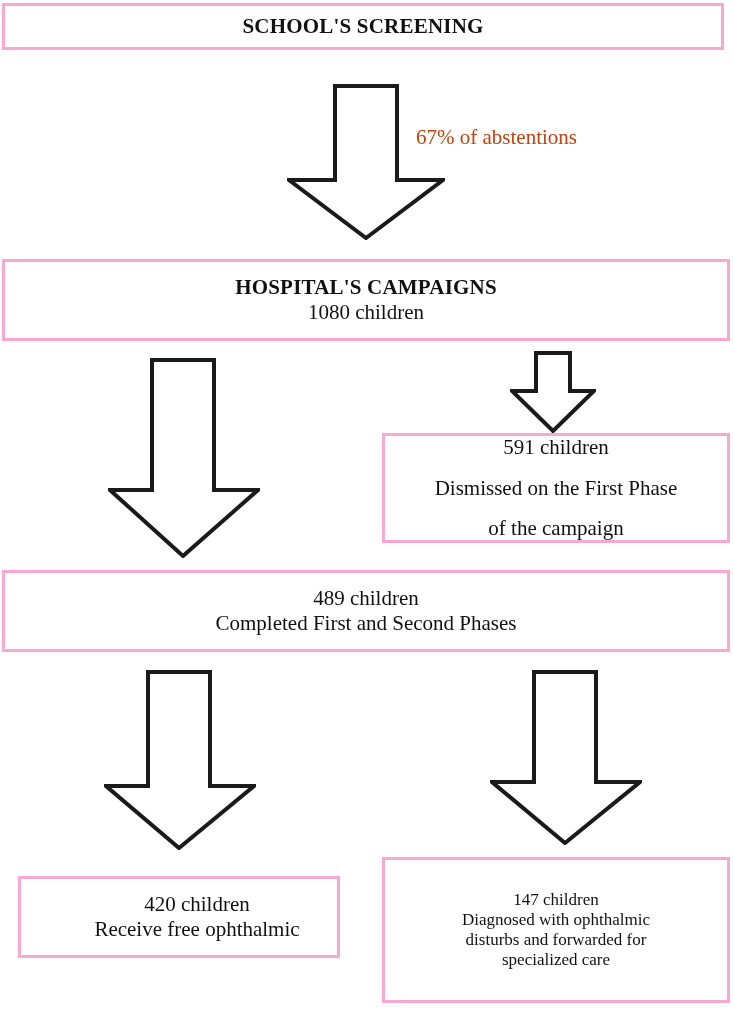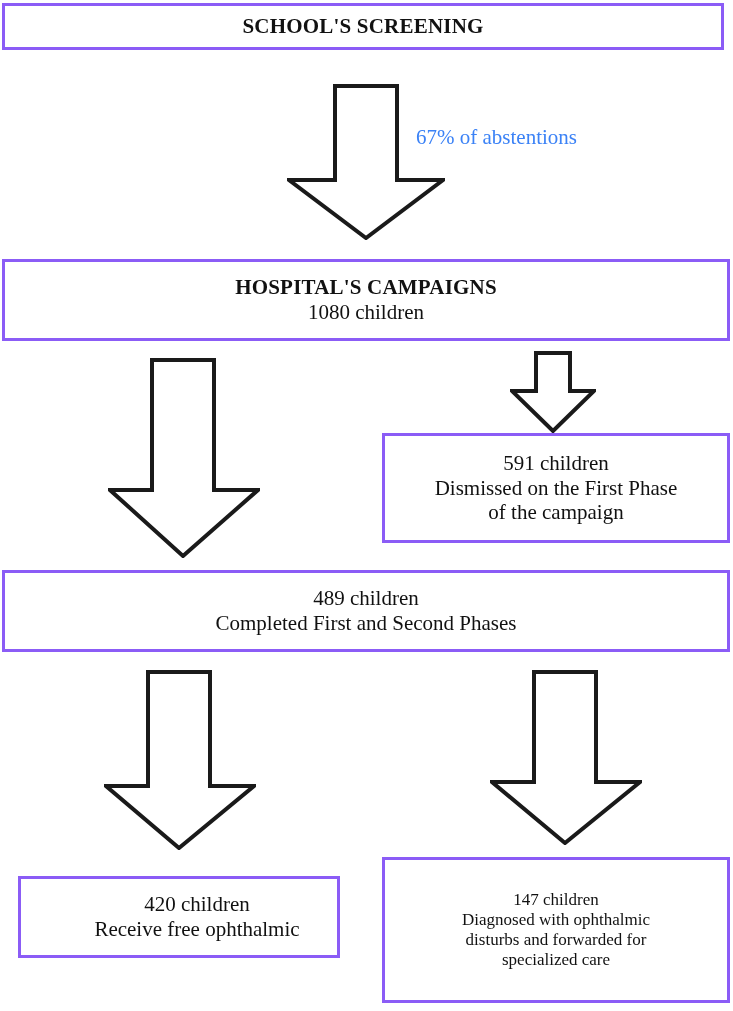--- a/index.html
+++ b/index.html
@@ -16,21 +16,21 @@
     position: relative;
     width: 733px;
     height: 1011px;
     background: #ffffff;
     overflow: hidden;
   }
   .node {
     position: absolute;
     box-sizing: border-box;
     background: #ffffff;
-    border: 3px solid #8b5cf6;
+    border: 3px solid #f9a8d4;
     display: flex;
     flex-direction: column;
     align-items: center;
     justify-content: center;
     text-align: center;
     line-height: 1.18;
   }
   .node .line {
     display: block;
     white-space: nowrap;
@@ -38,21 +38,21 @@
   .hdr {
     font-weight: bold;
     letter-spacing: 0.2px;
   }
   .num {
     font-weight: normal;
   }
   
   #node-school       { left: 2px;   top: 3px;   width: 722px; height: 47px;  font-size: 21px; }
   #node-hospital     { left: 2px;   top: 259px; width: 728px; height: 82px;  font-size: 21px; }
-  #node-dismissed    { left: 382px; top: 433px; width: 348px; height: 110px; font-size: 21px; }
+  #node-dismissed    { left: 382px; top: 433px; width: 348px; height: 110px; font-size: 21px; gap: 16px; }
   #node-completed    { left: 2px;   top: 570px; width: 728px; height: 82px;  font-size: 21px; }
   #node-spectacles   { left: 18px;  top: 876px; width: 322px; height: 82px;  font-size: 21px; padding-left: 36px; }
   #node-diagnosed    { left: 382px; top: 857px; width: 348px; height: 146px; font-size: 17px; }
 
   
   .arrow {
     position: absolute;
   }
   .arrow svg { display: block; width: 100%; height: 100%; }
   .arrow svg polygon {
@@ -65,21 +65,21 @@
   #arrow-school-hospital  { left: 287px; top: 84px;  width: 158px; height: 156px; }
   #arrow-hospital-591     { left: 510px; top: 351px; width: 86px;  height: 82px;  }
   #arrow-hospital-489     { left: 108px; top: 358px; width: 152px; height: 200px; }
   #arrow-489-420          { left: 104px; top: 670px; width: 152px; height: 180px; }
   #arrow-489-147          { left: 490px; top: 670px; width: 152px; height: 175px; }
 
   .edge-label {
     position: absolute;
     font-size: 21px;
     white-space: nowrap;
-    color: #3b82f6;
+    color: #c2410c;
   }
   #label-abstentions { left: 416px; top: 125px; }
 </style>
 </head>
 <body>
 
 <div id="flowchart">
 
   <div class="node" id="node-school">
     <span class="line hdr">SCHOOL'S SCREENING</span>

